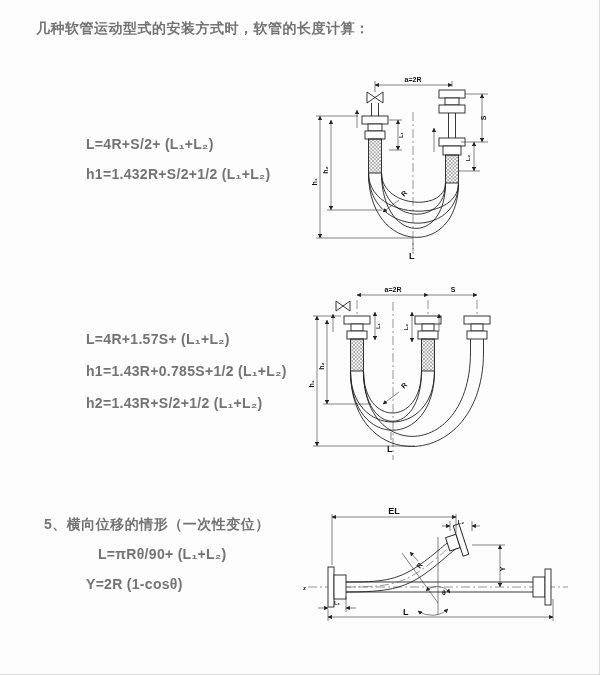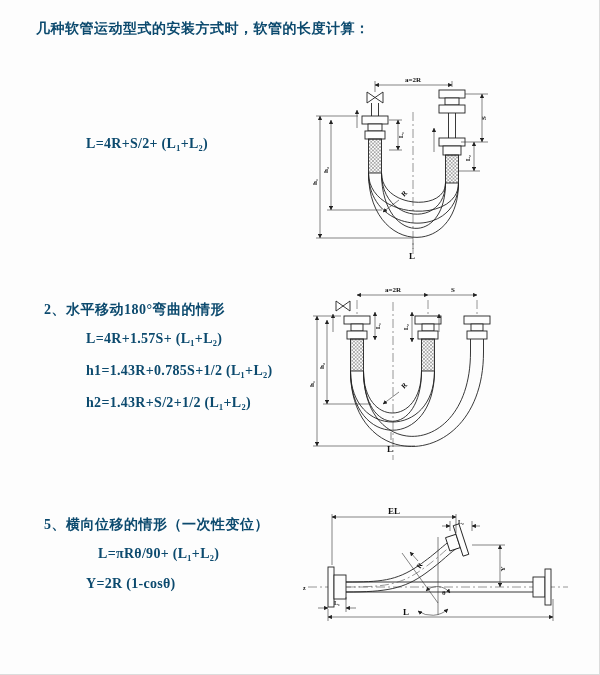--- a/index.html
+++ b/index.html
@@ -1,18 +1,18 @@
 <!DOCTYPE html>
 <html><head>
 <meta charset="utf-8">
 <style>
   html,body { margin:0; padding:0; background:#ffffff; }
   .page {
     position:relative; width:600px; height:675px; background:#fdfdfd;
-    font-family:Liberation Serif, serif; color:#0c4a6e; overflow:hidden;
+    font-family:Liberation Sans, sans-serif; color:#737373; overflow:hidden;
     box-shadow: inset -1px -1px 0 #dcdcdc;
   }
   .title   { position:absolute; font-size:14px; font-weight:700; letter-spacing:.5px; white-space:nowrap; }
   .heading { position:absolute; font-size:14px; font-weight:700; letter-spacing:.5px; white-space:nowrap; }
   .formula { position:absolute; font-size:14px; font-weight:600; letter-spacing:.3px; white-space:nowrap;margin-left:16px; }
   svg { position:absolute; overflow:visible; }
   svg .ln  { fill:none; stroke:#222; stroke-width:.9; }
   svg .thn { fill:none; stroke:#333; stroke-width:.6; }
   svg .dim { fill:none; stroke:#333; stroke-width:.6; }
   svg .cl  { fill:none; stroke:#444; stroke-width:.55; stroke-dasharray:9 3 2 3; }
@@ -22,22 +22,22 @@
   svg text.sm  { font-size:6px; }
 </style>
 </head>
 <body>
 
 <div class="page">
 
   <div class="title" style="left:36px; top:20px">几种软管运动型式的安装方式时，软管的长度计算：</div>
 
   <div class="formula" style="left:70px; top:136px">L=4R+S/2+ (L₁+L₂)</div>
-
-  <div class="heading" style="left:44px; top:301px">2、水平移动180°弯曲的情形</div>
+  <div class="formula" style="left:70px; top:166px">h1=1.432R+S/2+1/2 (L₁+L₂)</div>
+
   <div class="formula" style="left:70px; top:331px">L=4R+1.57S+ (L₁+L₂)</div>
   <div class="formula" style="left:70px; top:363px">h1=1.43R+0.785S+1/2 (L₁+L₂)</div>
   <div class="formula" style="left:70px; top:395px">h2=1.43R+S/2+1/2 (L₁+L₂)</div>
 
   <div class="heading" style="left:44px; top:516px">5、横向位移的情形（一次性变位）</div>
   <div class="formula" style="left:82px; top:546px">L=πRθ/90+ (L₁+L₂)</div>
   <div class="formula" style="left:70px; top:576px">Y=2R (1-cosθ)</div>
 
   <svg style="left:310px; top:70px" width="280" height="190" viewBox="0 0 280 190">
     <defs>

